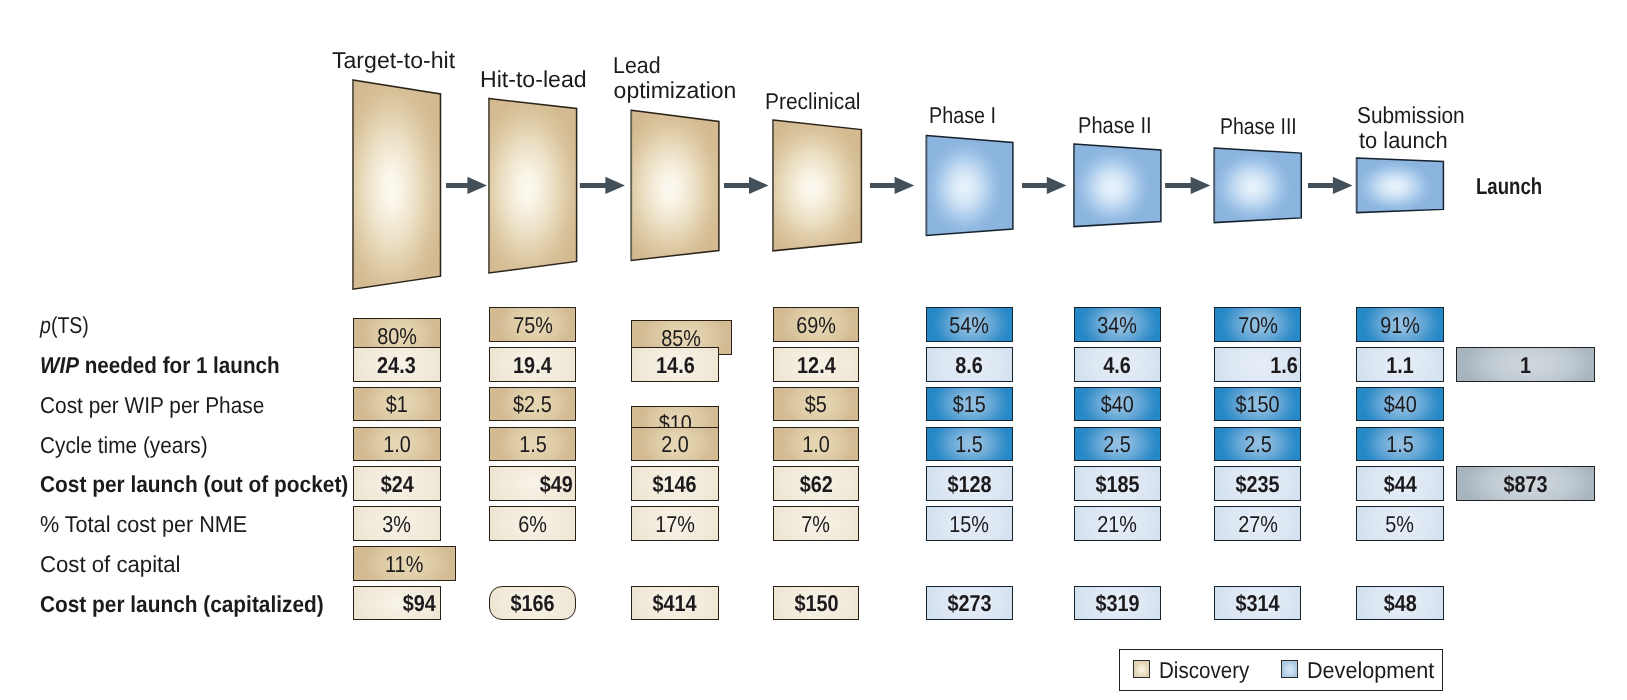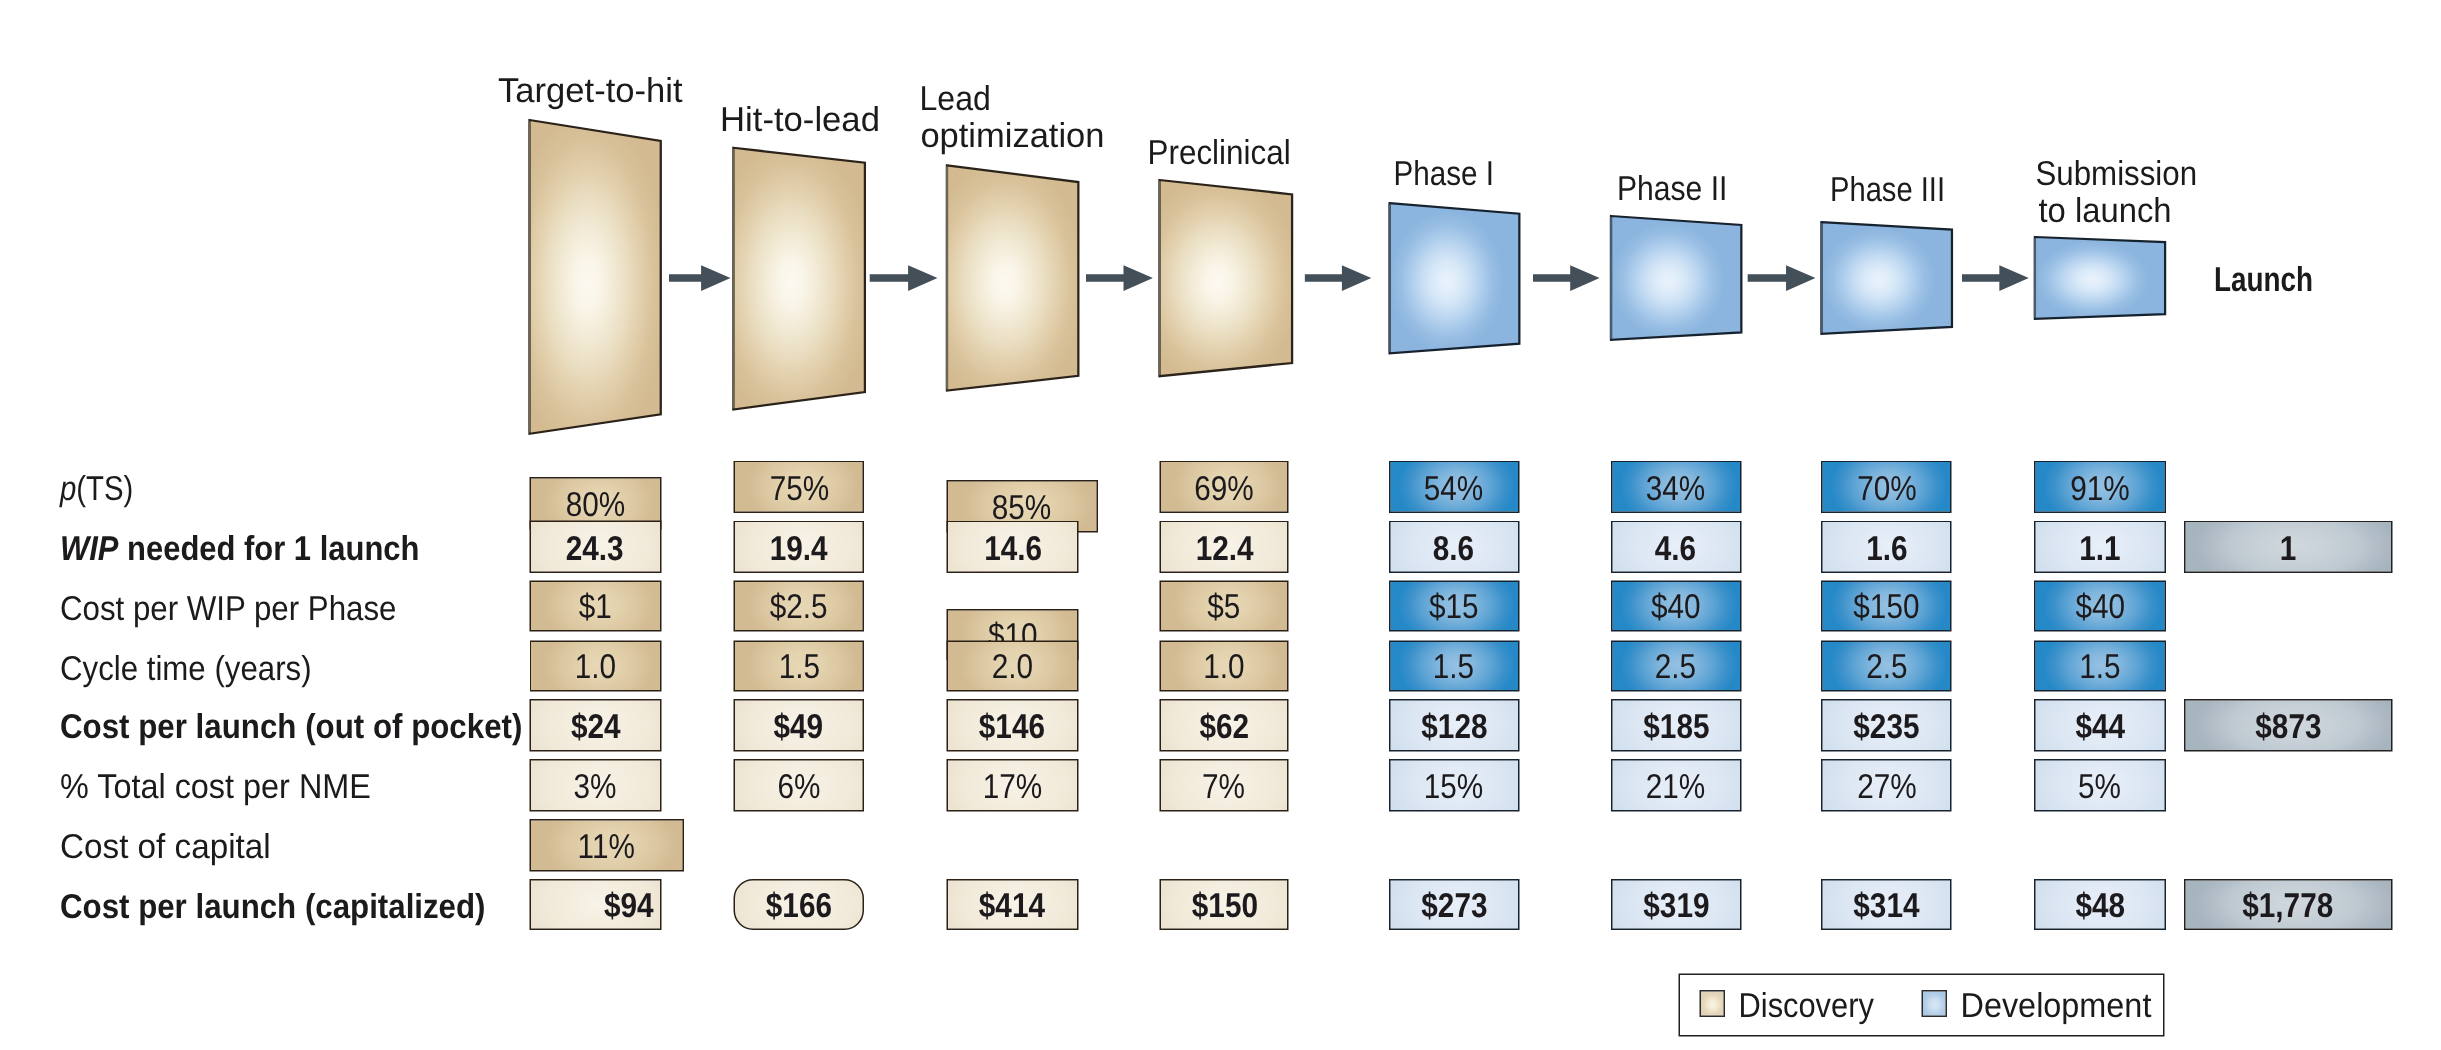--- a/index.html
+++ b/index.html
@@ -201,21 +201,21 @@
     </div>
     <div class="cell c-tan-l b" style="left: 773.3px; top: 347px; width: 85.6px; height: 34.6px;">
       <span>12.4</span>
     </div>
     <div class="cell c-blu-l b" style="left: 926.2px; top: 347px; width: 86.5px; height: 34.6px;">
       <span>8.6</span>
     </div>
     <div class="cell c-blu-l b" style="left: 1074px; top: 347px; width: 86.5px; height: 34.6px;">
       <span>4.6</span>
     </div>
-    <div class="cell c-blu-l b" style="left: 1214.4px; top: 347px; width: 86.3px; height: 34.6px;">
+    <div class="cell c-blu-l b" style="left: 1214.4px; top: 347px; width: 86.3px; height: 34.6px; justify-content: flex-end;">
       <span>1.6</span>
     </div>
     <div class="cell c-blu-l b" style="left: 1356.2px; top: 347px; width: 87.5px; height: 34.6px;">
       <span>1.1</span>
     </div>
     <div class="cell c-gry b" style="left: 1455.7px; top: 347px; width: 139px; height: 34.6px;">
       <span>1</span>
     </div>
     <div class="row-label" style="top: 393.8px; transform: scaleX(0.906);">Cost per WIP per Phase</div>
     <div class="cell c-tan-d" style="left: 353px; top: 386.8px; width: 87.6px; height: 34.6px;">
@@ -264,21 +264,21 @@
     <div class="cell c-blu-d" style="left: 1214.4px; top: 426.6px; width: 86.3px; height: 34.6px;">
       <span>2.5</span>
     </div>
     <div class="cell c-blu-d" style="left: 1356.2px; top: 426.6px; width: 87.5px; height: 34.6px;">
       <span>1.5</span>
     </div>
     <div class="row-label b" style="top: 473.4px; transform: scaleX(0.907);">Cost per launch (out of pocket)</div>
     <div class="cell c-tan-l b" style="left: 353px; top: 466.4px; width: 87.6px; height: 34.6px;">
       <span>$24</span>
     </div>
-    <div class="cell c-tan-l b" style="left: 489px; top: 466.4px; width: 87.3px; height: 34.6px;">
+    <div class="cell c-tan-l b" style="left: 489px; top: 466.4px; width: 87.3px; height: 34.6px; justify-content: flex-end;">
       <span>$49</span>
     </div>
     <div class="cell c-tan-l b" style="left: 630.9px; top: 466.4px; width: 88px; height: 34.6px;">
       <span>$146</span>
     </div>
     <div class="cell c-tan-l b" style="left: 773.3px; top: 466.4px; width: 85.6px; height: 34.6px;">
       <span>$62</span>
     </div>
     <div class="cell c-blu-l b" style="left: 926.2px; top: 466.4px; width: 86.5px; height: 34.6px;">
       <span>$128</span>
@@ -341,22 +341,19 @@
       <span>$273</span>
     </div>
     <div class="cell c-blu-l b" style="left: 1074px; top: 585.8px; width: 86.5px; height: 34.6px;">
       <span>$319</span>
     </div>
     <div class="cell c-blu-l b" style="left: 1214.4px; top: 585.8px; width: 86.3px; height: 34.6px;">
       <span>$314</span>
     </div>
     <div class="cell c-blu-l b" style="left: 1356.2px; top: 585.8px; width: 87.5px; height: 34.6px;">
       <span>$48</span>
-    </div>
-    <div class="cell c-gry b" style="left: 1455.7px; top: 585.8px; width: 139px; height: 34.6px;">
-      <span>$1,778</span>
     </div>
     <div id="legend" style="left: 1119.1px; top: 649.2px; width: 323.5px; height: 41.7px;"></div>
     <div class="lg-sw tan" style="position: absolute; left: 1133.1px; top: 660.3px; width: 17.3px; height: 17.3px;"></div>
     <div class="lg-tx" style="position: absolute; left: 1159.1px; top: 658.6px; transform: scaleX(0.894); transform-origin: 0px 0px;">Discovery</div>
     <div class="lg-sw blu" style="position: absolute; left: 1280.5px; top: 660.3px; width: 17.3px; height: 17.3px;"></div>
     <div class="lg-tx" style="position: absolute; left: 1306.5px; top: 658.6px; transform: scaleX(0.939); transform-origin: 0px 0px;">Development</div>
   </div>
 
 </body></html>

